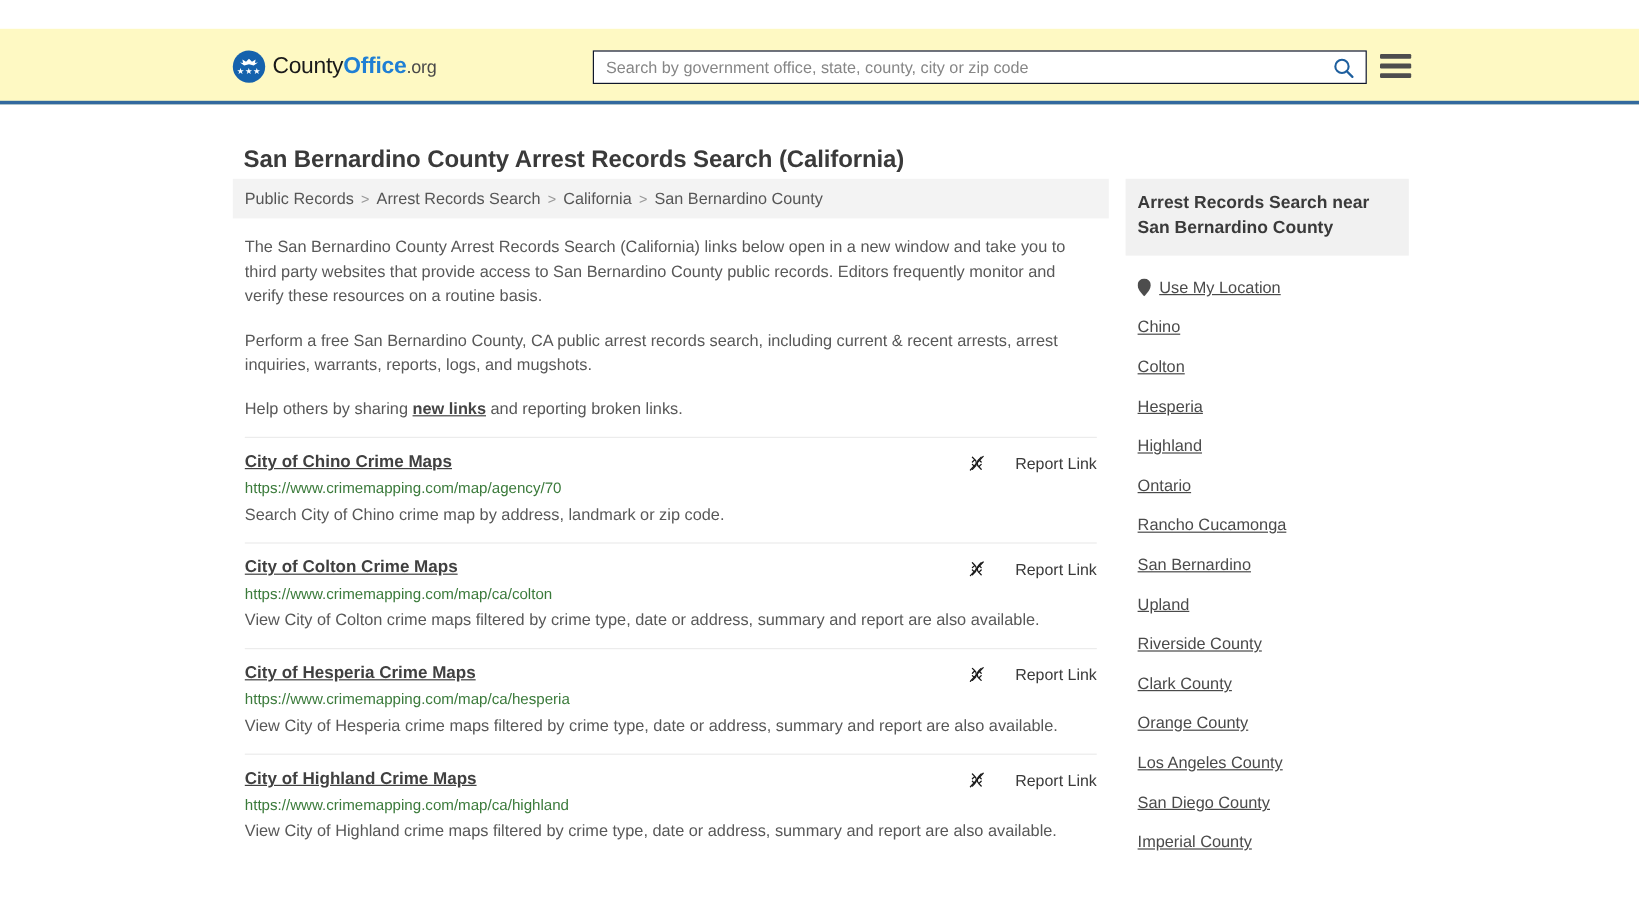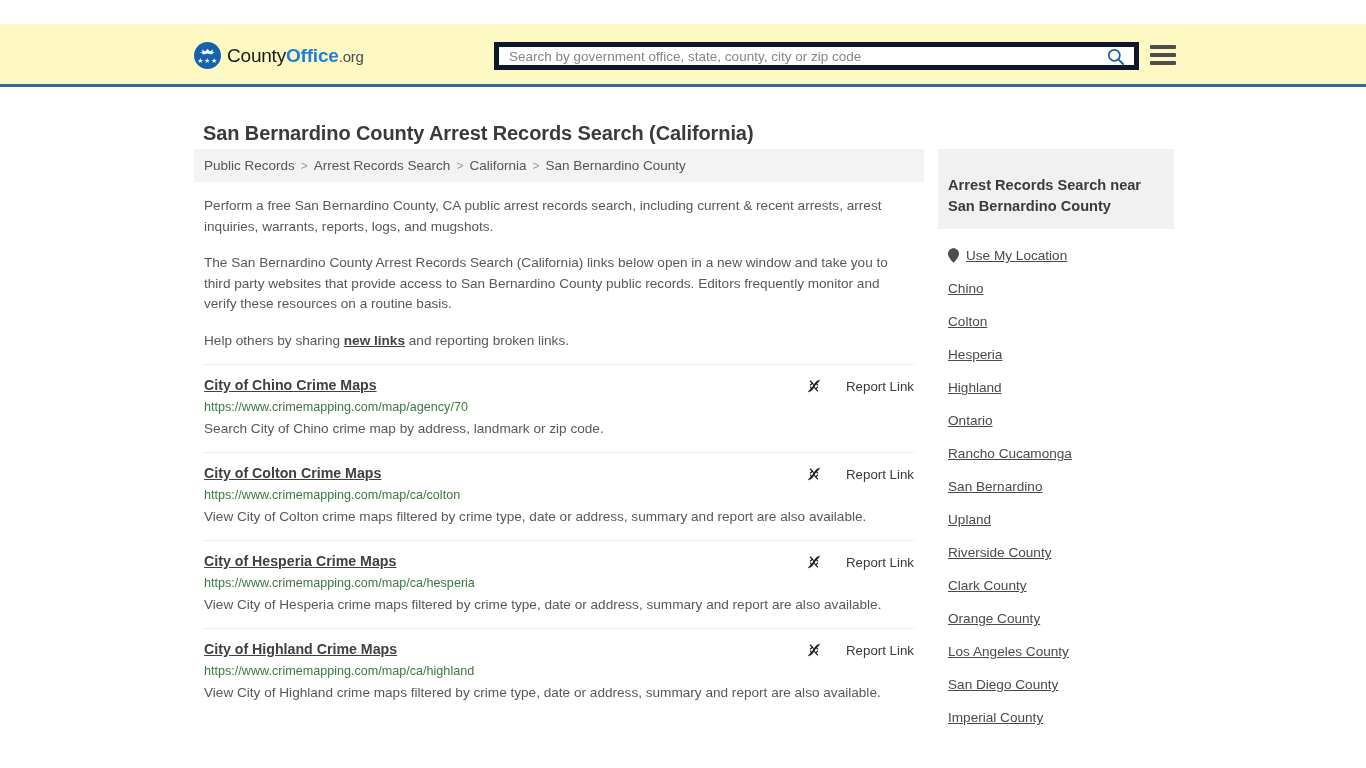--- a/index.html
+++ b/index.html
@@ -56,21 +56,21 @@
     white-space: nowrap;
   }
   .logo-text .b { color: #1f7fd4; font-weight: bold; }
   .logo-text .o { color: #4a4a4a; font-size: 15px; }
 
   .search-wrap {
     position: absolute;
     left: 494px; top: 18px;
     width: 645px; height: 28px;
     background: #ffffff;
-    border: 5px solid #0f172a;
+    border: 1px solid #0f172a;
     display: flex;
     align-items: center;
   }
   .search-input {
     flex: 1;
     border: none;
     outline: none;
     background: transparent;
     font-family: "Liberation Sans", sans-serif;
     font-size: 13.5px;
@@ -201,21 +201,21 @@
     margin-top: 4px;
     font-size: 13.6px;
     line-height: 21px;
     color: #585858;
     max-width: 712px;
   }
 
   
   .side-head {
     background: #f1f1f1;
-    padding: 26px 10px 12px 10px;
+    padding: 10px 10px 12px 10px;
     font-size: 14.6px;
     font-weight: bold;
     color: #3a3a3a;
     line-height: 21px;
   }
   .side-list { padding: 10px 0 0 0; }
   .side-item {
     display: flex;
     align-items: center;
     gap: 7px;
@@ -273,22 +273,22 @@
         <a href="#">Public Records</a>
         <span class="sep">&gt;</span>
         <a href="#">Arrest Records Search</a>
         <span class="sep">&gt;</span>
         <a href="#">California</a>
         <span class="sep">&gt;</span>
         <span class="current">San Bernardino County</span>
       </nav>
 
       <div class="intro">
+        <p>The San Bernardino County Arrest Records Search (California) links below open in a new window and take you to third party websites that provide access to San Bernardino County public records. Editors frequently monitor and verify these resources on a routine basis.</p>
         <p>Perform a free San Bernardino County, CA public arrest records search, including current &amp; recent arrests, arrest inquiries, warrants, reports, logs, and mugshots.</p>
-        <p>The San Bernardino County Arrest Records Search (California) links below open in a new window and take you to third party websites that provide access to San Bernardino County public records. Editors frequently monitor and verify these resources on a routine basis.</p>
         <p class="last"><span>Help others by sharing </span><a class="inline" href="#">new links</a><span> and reporting broken links.</span></p>
       </div>
 
       <div class="results">
 
         <div class="result">
           <div class="result-head">
             <a class="result-title" href="#">City of Chino Crime Maps</a>
             <span class="report-link">
               <svg width="16" height="16" viewBox="0 0 24 24" fill="none">

